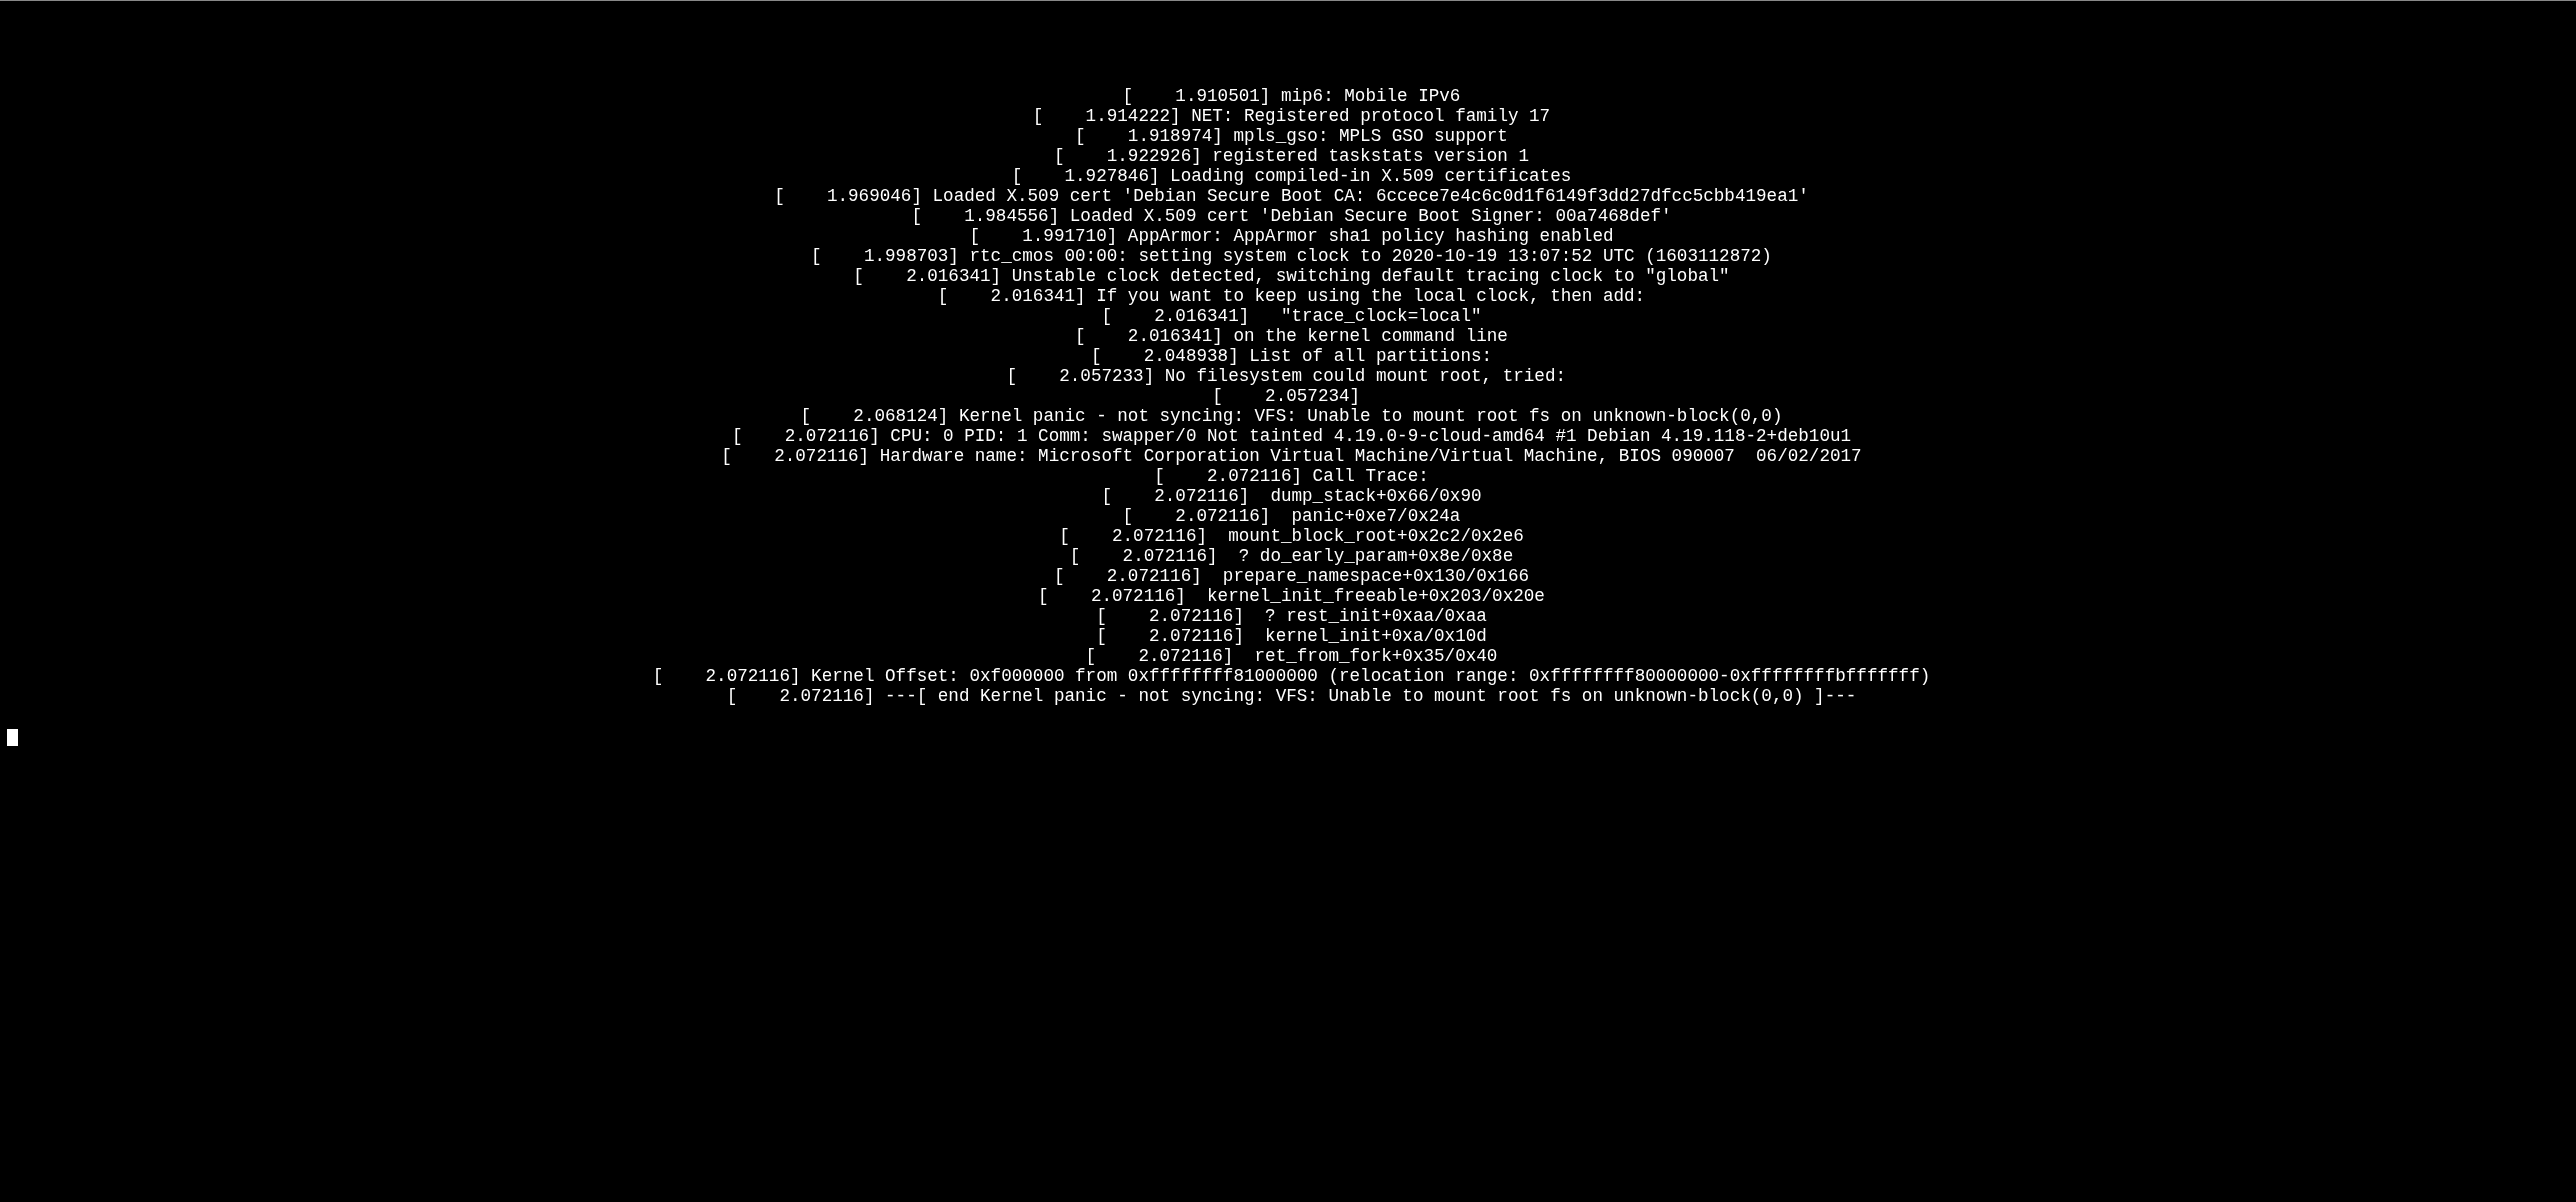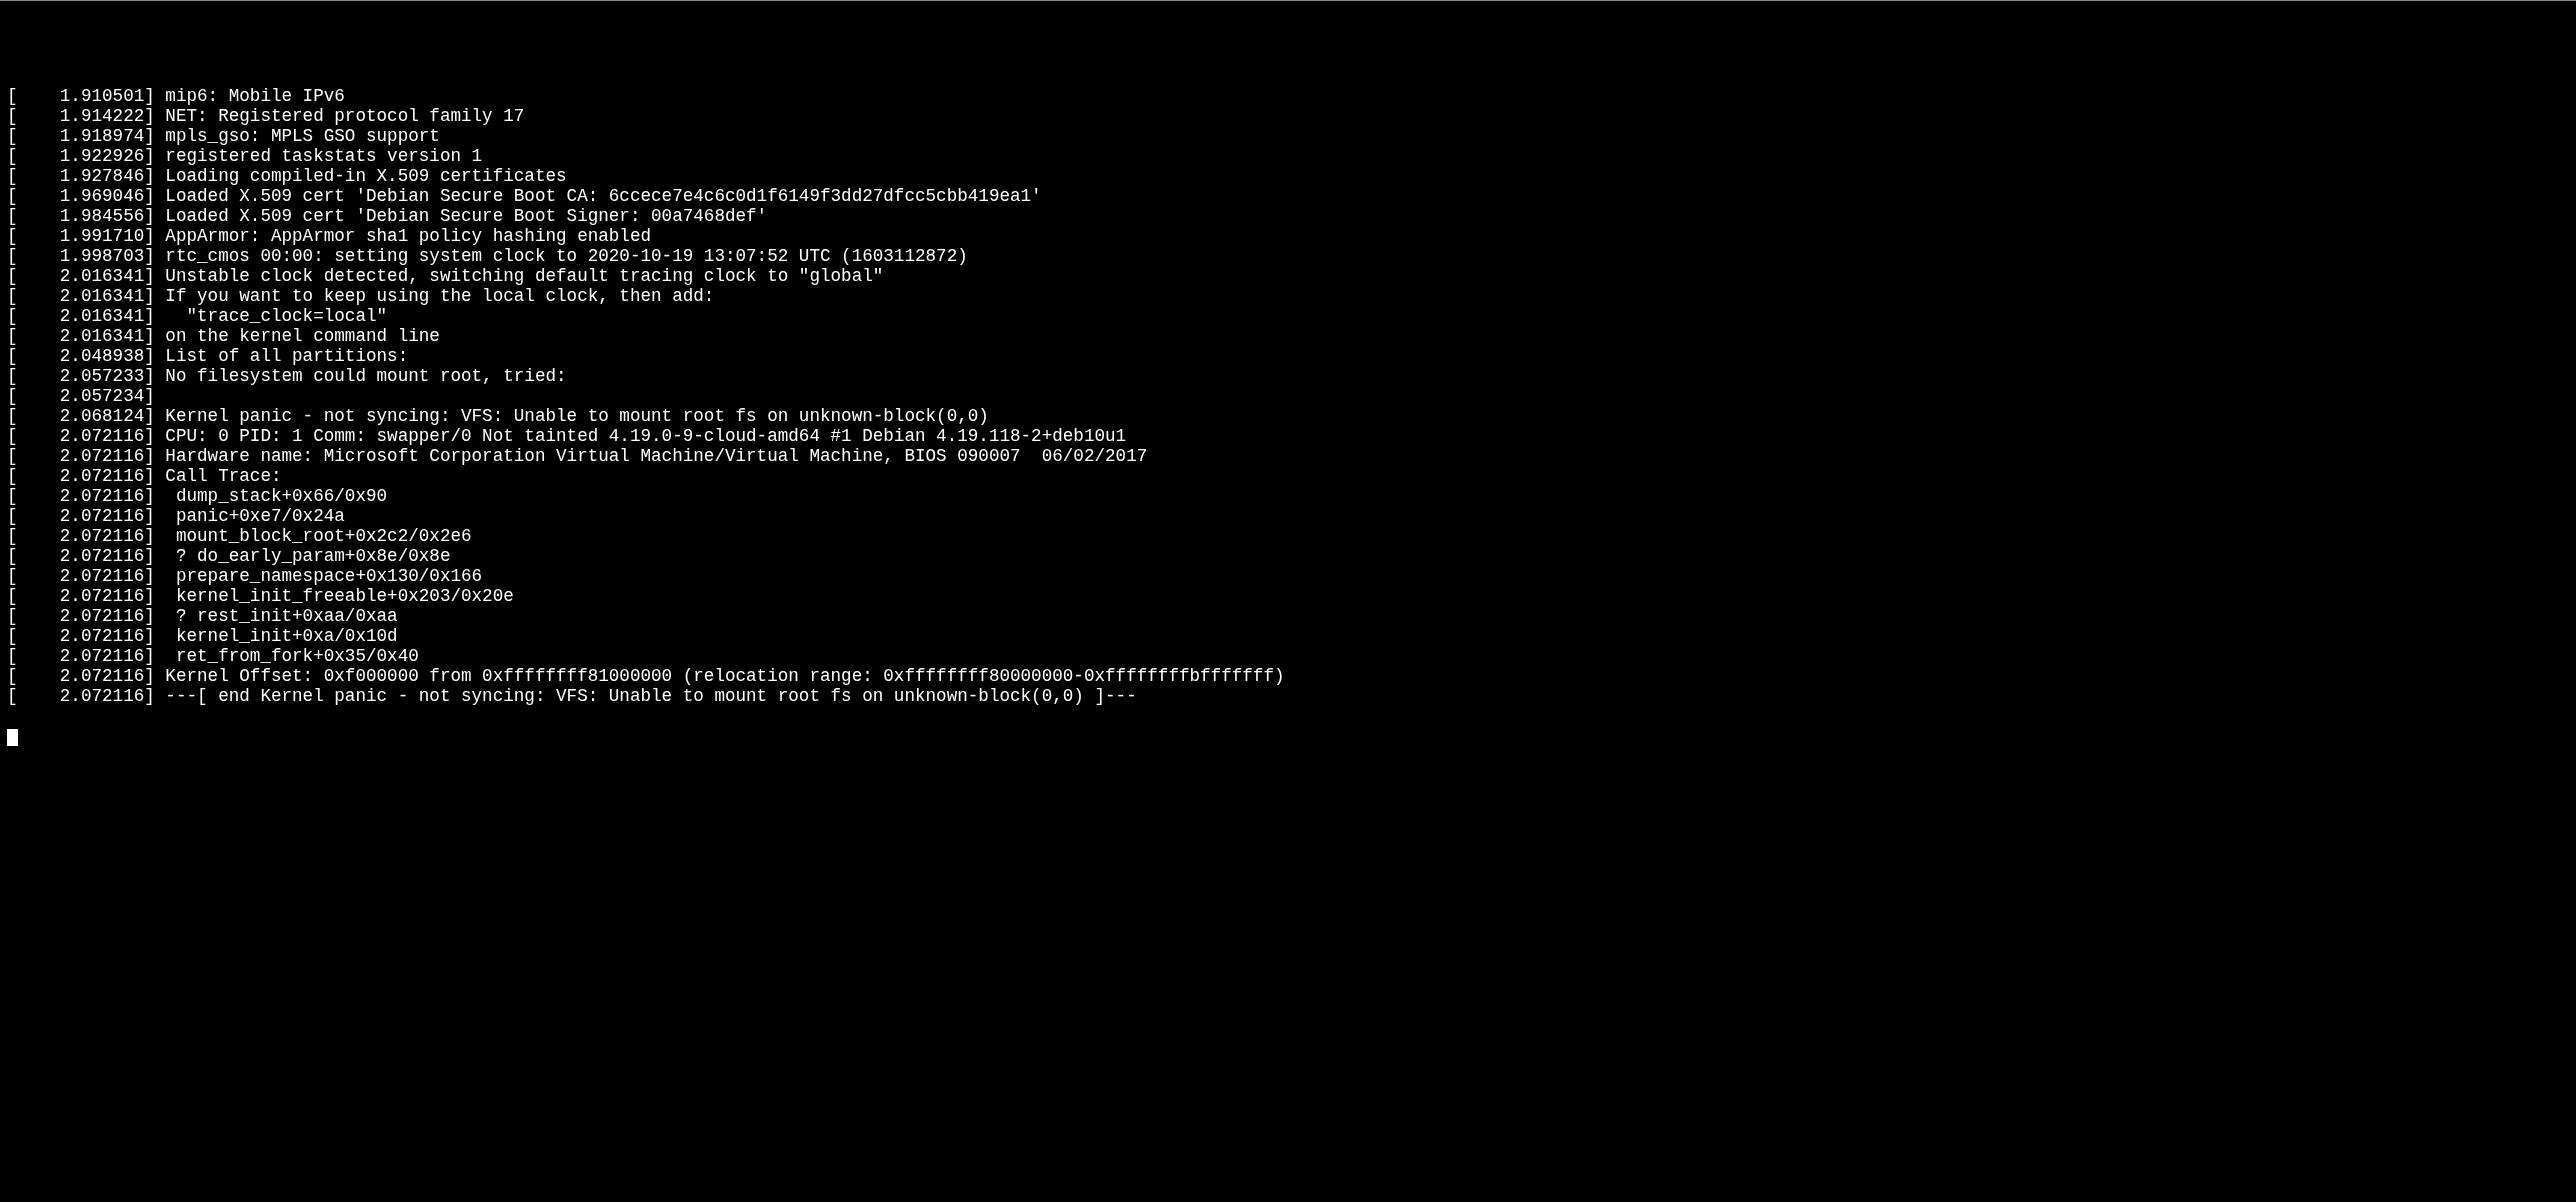--- a/index.html
+++ b/index.html
@@ -14,20 +14,21 @@
       font-size: 17.6px;
       line-height: 20px;
       padding: 0;
       white-space: pre;
       overflow: hidden;
       border-top: 1.8px solid #888888;
     }
     .terminal {
       padding-top: 5.3px;
       padding-left: 7px;
+      text-align: center;
     }
     .line {
       display: block;
     }
     .cursor {
       display: inline-block;
       width: 10.6px;
       height: 17.6px;
       background-color: #ffffff;
       vertical-align: bottom;

